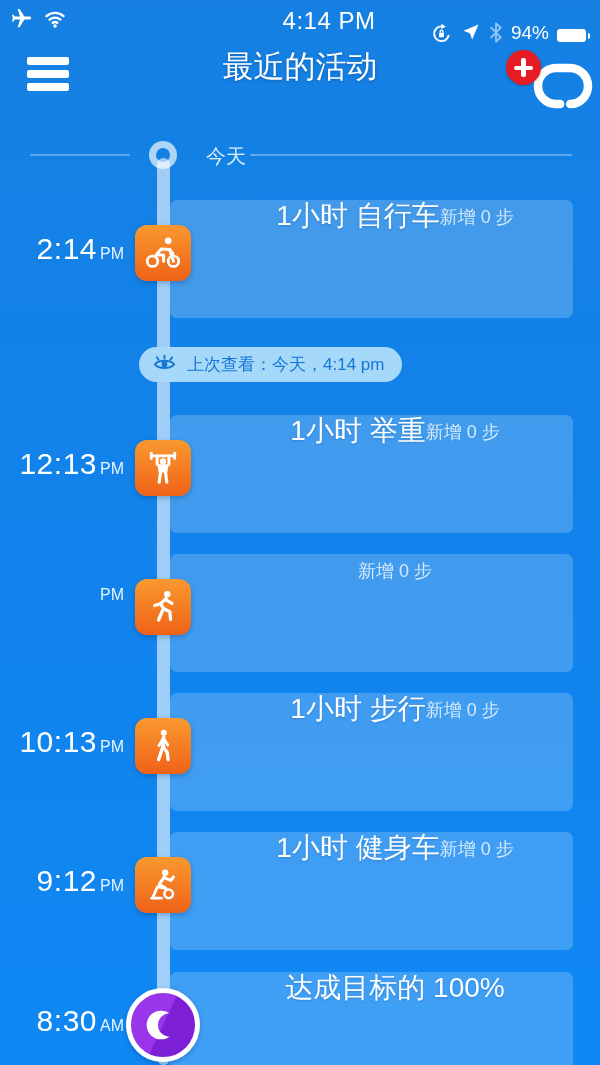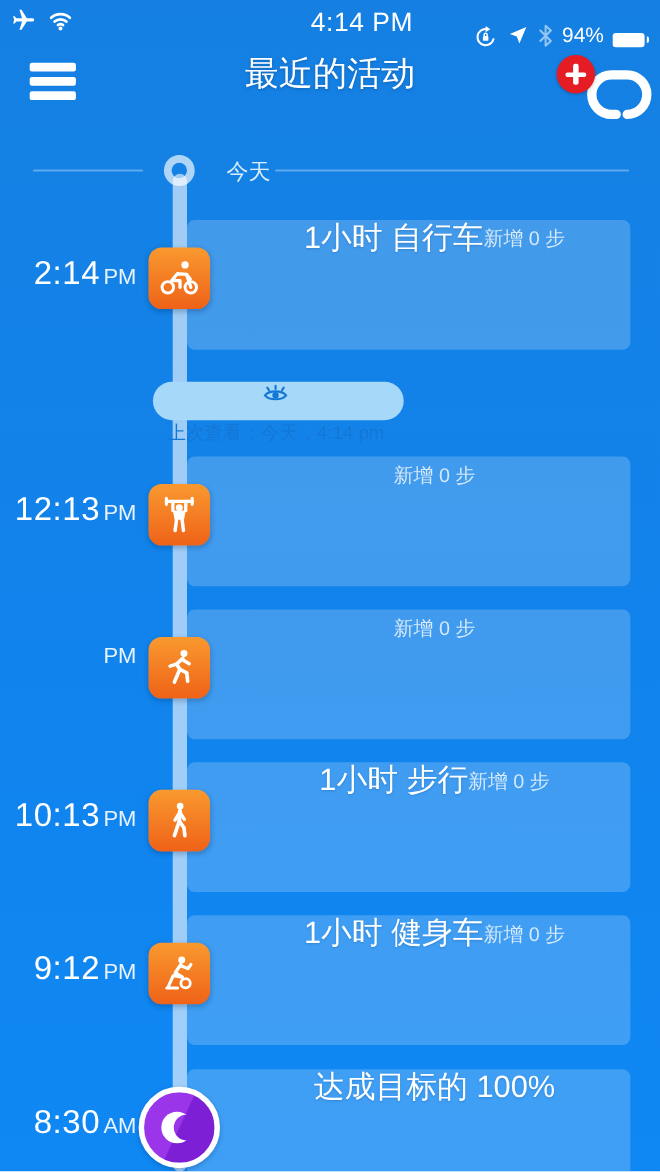--- a/index.html
+++ b/index.html
@@ -44,33 +44,33 @@
 
   
   .row .card{position:absolute;left:170px;width:403px;height:118px;top:calc(var(--cy) - 53px);
     background:rgba(255,255,255,.2);border-radius:7px;cursor:pointer;
     display:flex;flex-direction:row;justify-content:center;padding-left:47px;box-sizing:border-box;}
   .card-title{font-size:28px;font-weight:400;line-height:1.15;text-shadow:0 1px 2px rgba(0,60,120,.25);}
   .card-sub{font-size:18px;color:rgba(255,255,255,.78);margin-top:5px;}
   .row .time{position:absolute;left:12px;width:112px;top:calc(var(--cy) - 21px);
     display:flex;justify-content:flex-end;align-items:baseline;gap:3px;}
   .time .t{font-size:30px;font-weight:400;letter-spacing:.5px;}
-  .time .mer{font-size:20px;color:rgba(255,255,255,.9);}
+  .time .mer{font-size:16px;color:rgba(255,255,255,.9);}
   .icon-sq{position:absolute;left:135px;top:calc(var(--cy) - 28px);width:56px;height:56px;
     border-radius:12px;background:linear-gradient(180deg,#f9992f 0%,#ef6218 100%);
     box-shadow:0 2px 5px rgba(0,30,70,.25);display:flex;align-items:center;justify-content:center;cursor:pointer;}
   .icon-circle{position:absolute;left:126px;top:calc(var(--cy) - 37px);width:74px;height:74px;
     box-sizing:border-box;border:5px solid #fff;border-radius:50%;
     background:linear-gradient(115deg,#9a35ea 49%,#7d1fd4 51%);
     box-shadow:0 2px 5px rgba(0,30,70,.25);display:flex;align-items:center;justify-content:center;cursor:pointer;}
 
   
   .pill{position:absolute;left:139px;top:347px;height:35px;border-radius:18px;
     background:#a6d8f9;display:inline-flex;align-items:center;gap:10px;padding:0 18px 0 13px;
-    color:#1577d5;font-size:17px;white-space:nowrap;flex-direction:column;}
+    color:#1577d5;font-size:17px;white-space:nowrap;}
 </style>
 </head>
 <body>
 
 <div class="screen">
 
   <div class="statusbar">
     <div class="sb-left">
       <span>
         <svg width="23" height="23" viewBox="0 0 24 24">
@@ -171,20 +171,21 @@
     </span>
     <span>上次查看：今天，4:14 pm</span>
   </div>
 
   <div class="row" style="--cy:468px">
     <div class="time">
       <span class="t">12:13</span>
         <span class="mer">PM</span>
     </div>
     <div class="card">
+      <div class="card-title">1小时 举重</div>
       <div class="card-sub">新增 0 步</div>
     </div>
     <div class="icon-sq">
       <svg width="38" height="38" viewBox="0 0 24 24">
         <path d="M4.6 4.3 H19.4" stroke="#fff" stroke-width="1.8" stroke-linecap="round"></path>
         <path d="M4.6 2.6 V6 M19.4 2.6 V6" stroke="#fff" stroke-width="1.8" stroke-linecap="round"></path>
         <path d="M8.3 9.6 V4.3 M15.7 9.6 V4.3" stroke="#fff" stroke-width="1.9" stroke-linecap="round"></path>
         <circle cx="12" cy="7.9" r="2" fill="#fff"></circle>
         <path d="M8.3 9.6 h7.4 l-1 5.2 h-5.4 z" fill="#fff"></path>
         <path d="M10.4 14.8 L9.6 21 M13.6 14.8 L14.4 21" stroke="#fff" stroke-width="2" stroke-linecap="round"></path>

